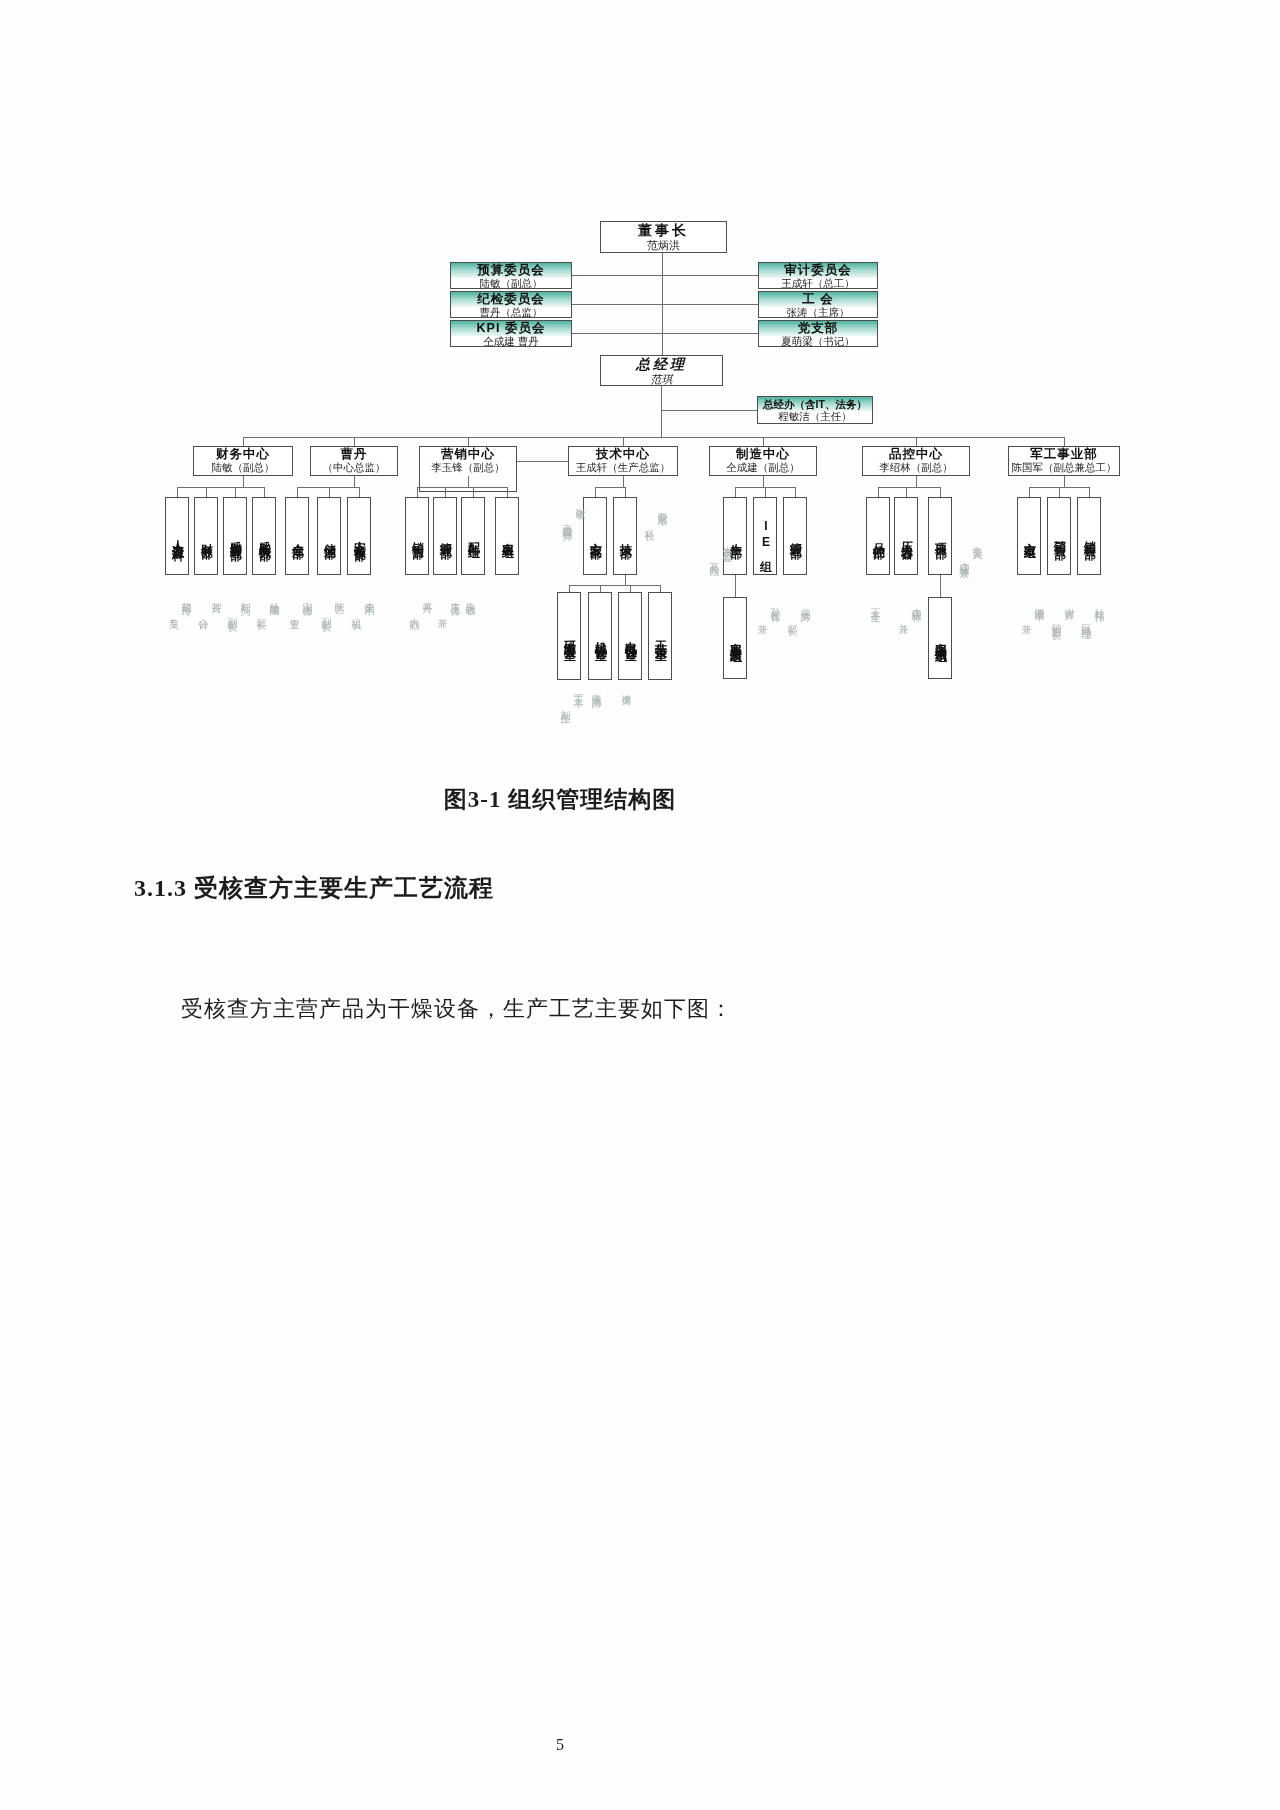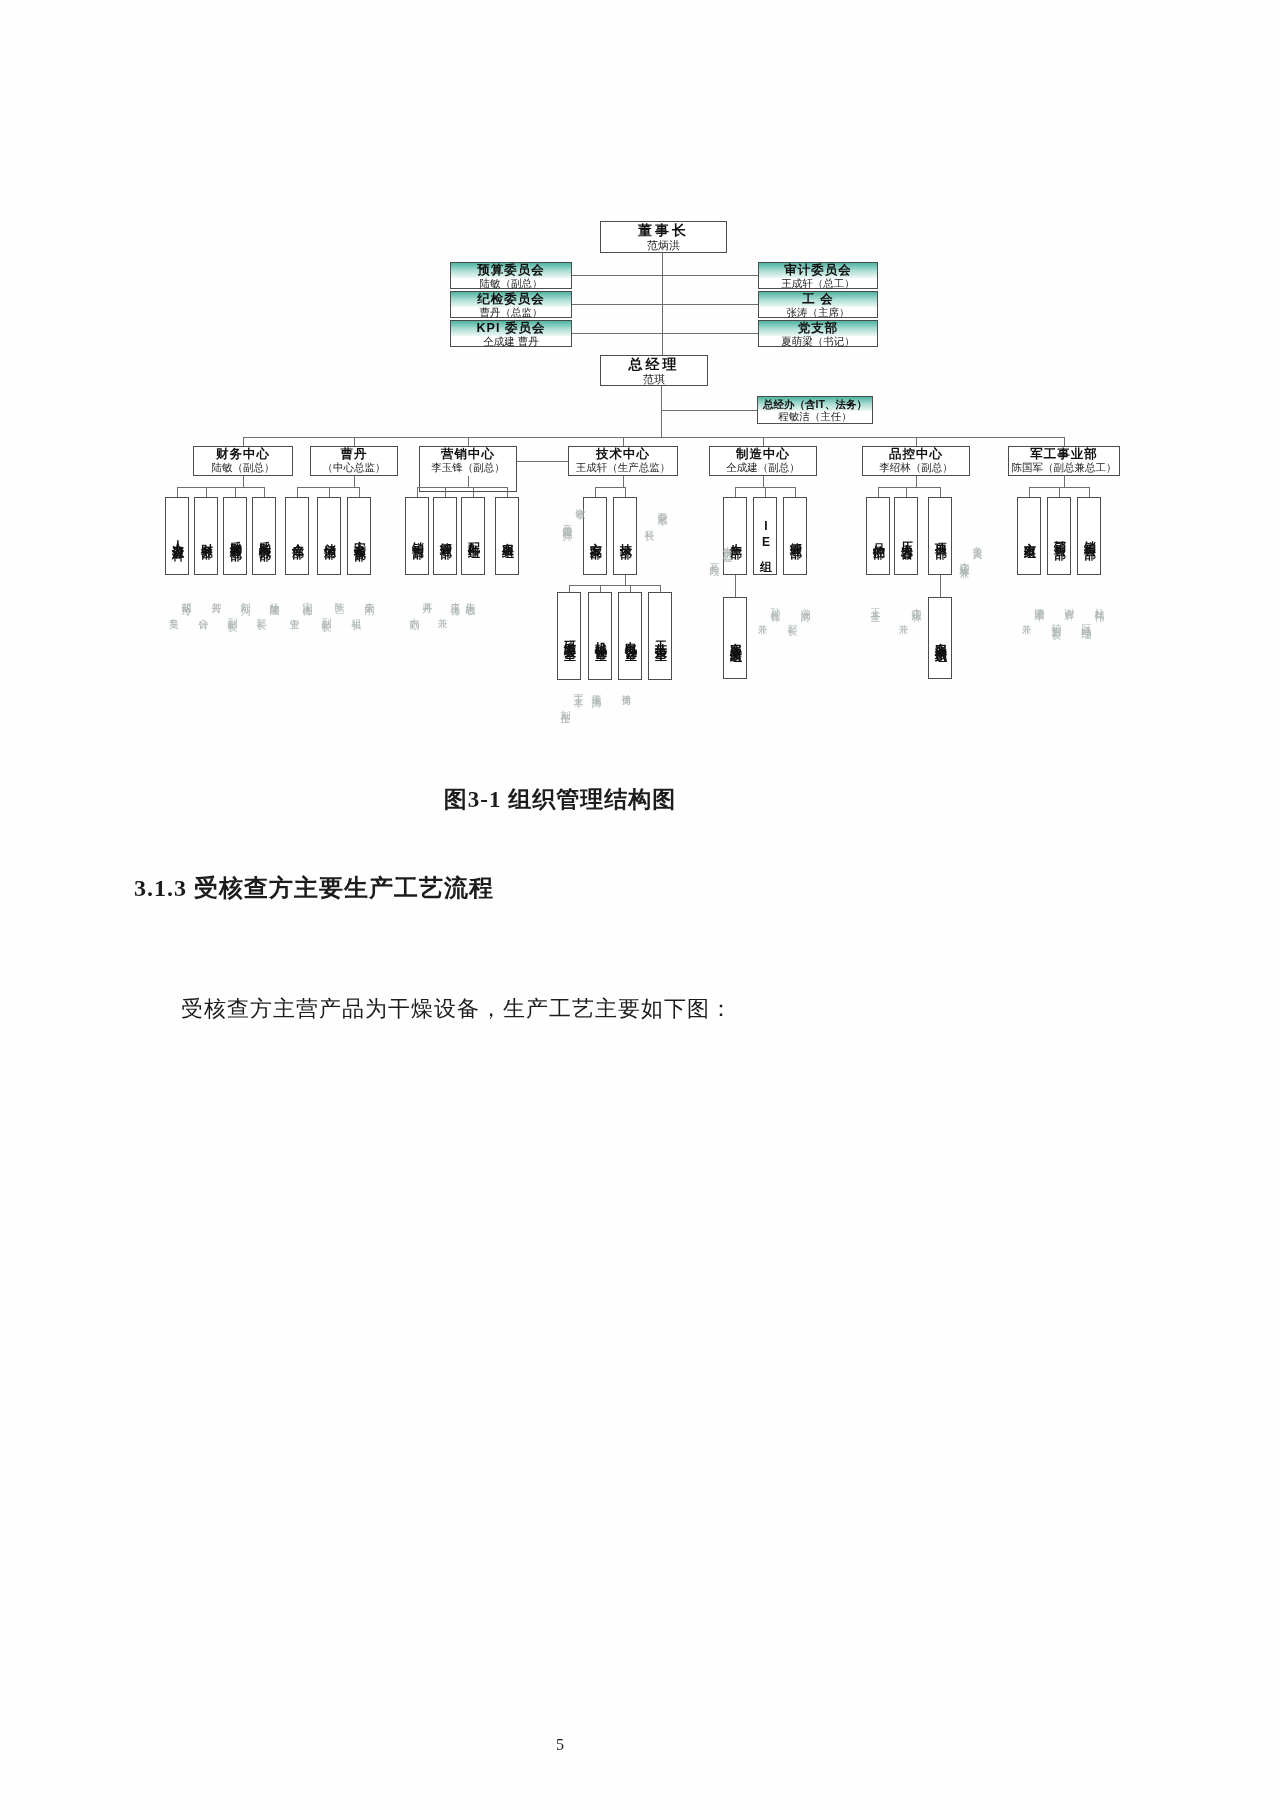--- a/index.html
+++ b/index.html
@@ -33,21 +33,21 @@
 </style>
 </head>
 <body>
 
 <div class="page">
 
   <div class="box big" style="left:600px;top:221px;width:127px;height:32px;">
     <div class="bt">董事长</div>
     <div class="bn">范炳洪</div>
   </div>
-  <div class="box big" style="left:600px;top:355px;width:108px;height:31px;">
+  <div class="box big" style="left:600px;top:355px;width:123px;height:31px;font-style:italic;">
     <div class="bt">总经理</div>
     <div class="bn">范琪</div>
   </div>
   <div class="box teal smallt" style="left:757px;top:396px;width:116px;height:28px;">
     <div class="bt">总经办（含IT、法务）</div>
     <div class="bn">程敏洁（主任）</div>
   </div>
 
   <div class="box teal" style="left:450px;top:262px;width:122px;height:27px;">
     <div class="bt">预算委员会</div>

